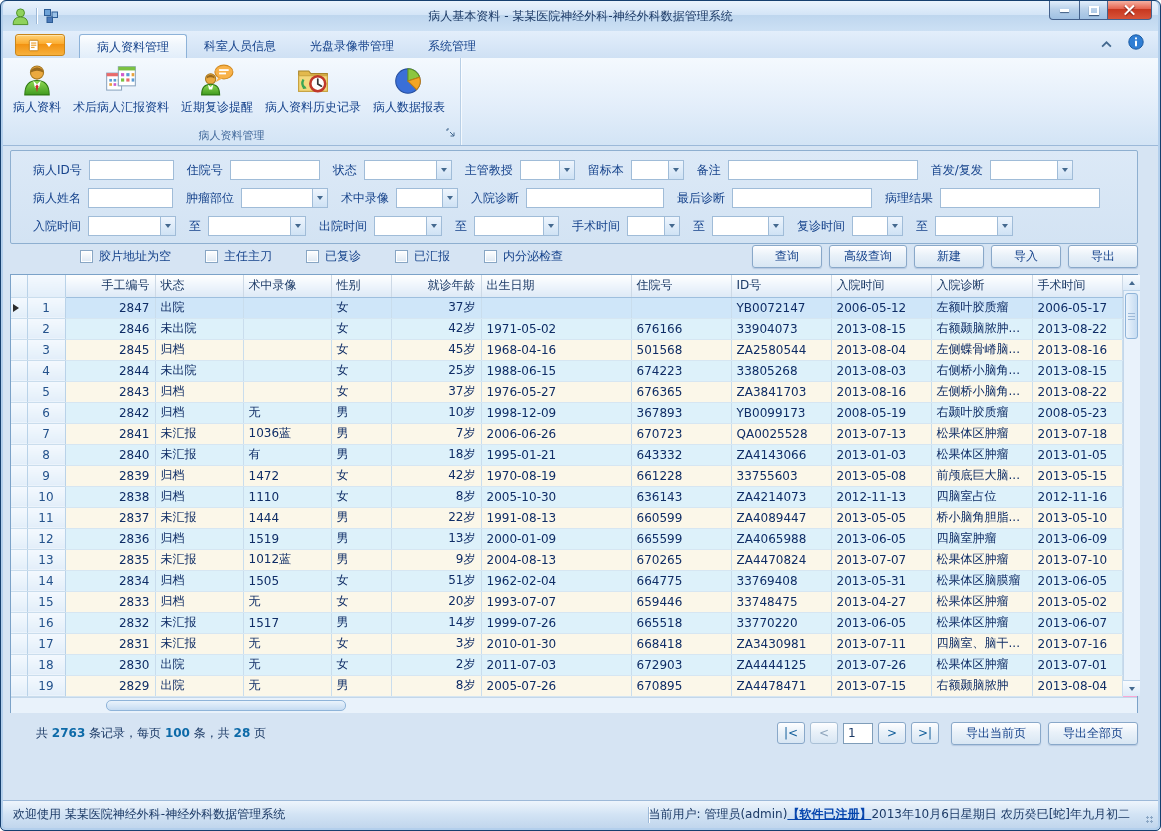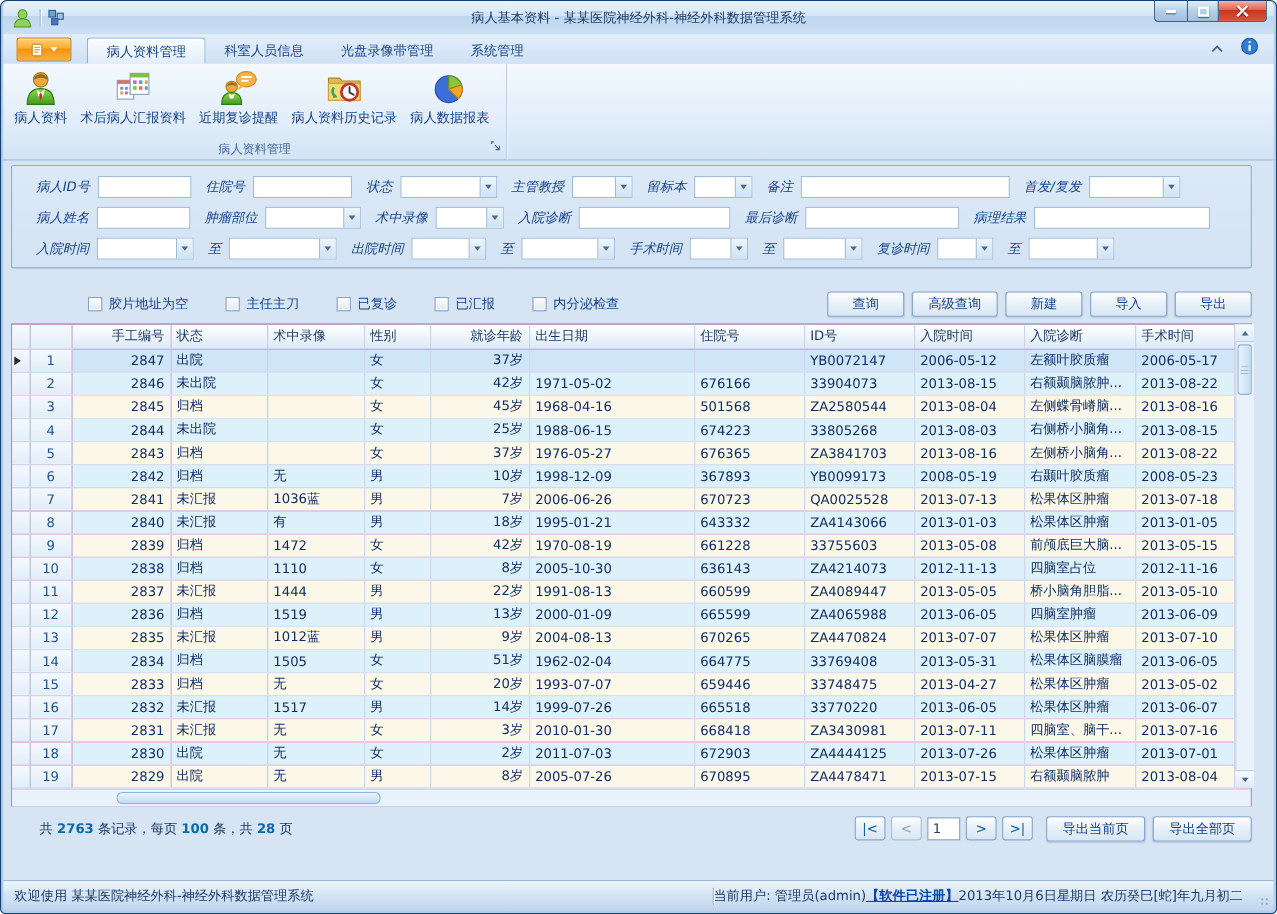--- a/index.html
+++ b/index.html
@@ -60,32 +60,32 @@
     border-radius:3px 3px 0 0; display:flex; align-items:center; gap:12px; padding:0 12px; color:#1c3a66; }
   .tab-close { position:relative; width:9px; height:9px; }
   .tab-close::before,.tab-close::after { content:""; position:absolute; left:0; top:3.5px; width:9px; height:1.8px;
     background:#41618e; }
   .tab-close::before { transform:rotate(45deg); } .tab-close::after { transform:rotate(-45deg); }
 
   
   .content { flex:1; background:#d6e4f3; padding:4px 20px 0 7px; display:flex; flex-direction:column; }
 
   .filter-panel { border:1px solid #8eafd0; border-radius:2px; padding:5px 17px 3px 22px;
-    background:linear-gradient(#dcE9f7,#d3e3f3);font-style:italic; }
+    background:linear-gradient(#dcE9f7,#d3e3f3); }
   .f-row { display:flex; align-items:center; height:28px; }
   .f-field { display:flex; align-items:center; margin-right:13px; }
   .f-label { color:#15428b; margin-right:7px; white-space:nowrap; }
   .f-text { height:20px; border:1px solid #a0bcd8; background:#fff; padding:0 3px; font:inherit; color:#1c3a66; }
   .f-combo { height:20px; border:1px solid #a0bcd8; background:#fff; position:relative; }
   .combo-arrow { position:absolute; right:0; top:0; bottom:0; width:15px;
     background:linear-gradient(#eef5fd,#cfe2f4); border-left:1px solid #a0bcd8;
     display:flex; align-items:center; justify-content:center; }
   .tri-down { border-left:3.5px solid transparent; border-right:3.5px solid transparent; border-top:4.5px solid #44698f; }
 
-  .toolbar-row { display:flex; align-items:center; margin-top:20px; height:24px; }
+  .toolbar-row { display:flex; align-items:center; margin-top:0; height:24px; }
   .checkboxes { display:flex; gap:34px; margin-left:70px; }
   .cb { display:flex; align-items:center; }
   .cb-box { width:13px; height:13px; border:1px solid #88a6c4; background:linear-gradient(#ffffff,#dde8f3);
     box-shadow:inset 0 0 0 1px #fff; margin-right:6px; }
   .cb-text { color:#15428b; }
   .action-buttons { margin-left:auto; display:flex; gap:7px; }
   .abtn { min-width:70px; height:23px; border:1px solid #89a8c9; border-radius:3px; font:inherit; color:#15428b;
     background:linear-gradient(#fefeff,#e9f1f9 45%,#d8e6f3); padding:0 14px;
     box-shadow:0 1px 1px rgba(120,150,190,.35); }
 

